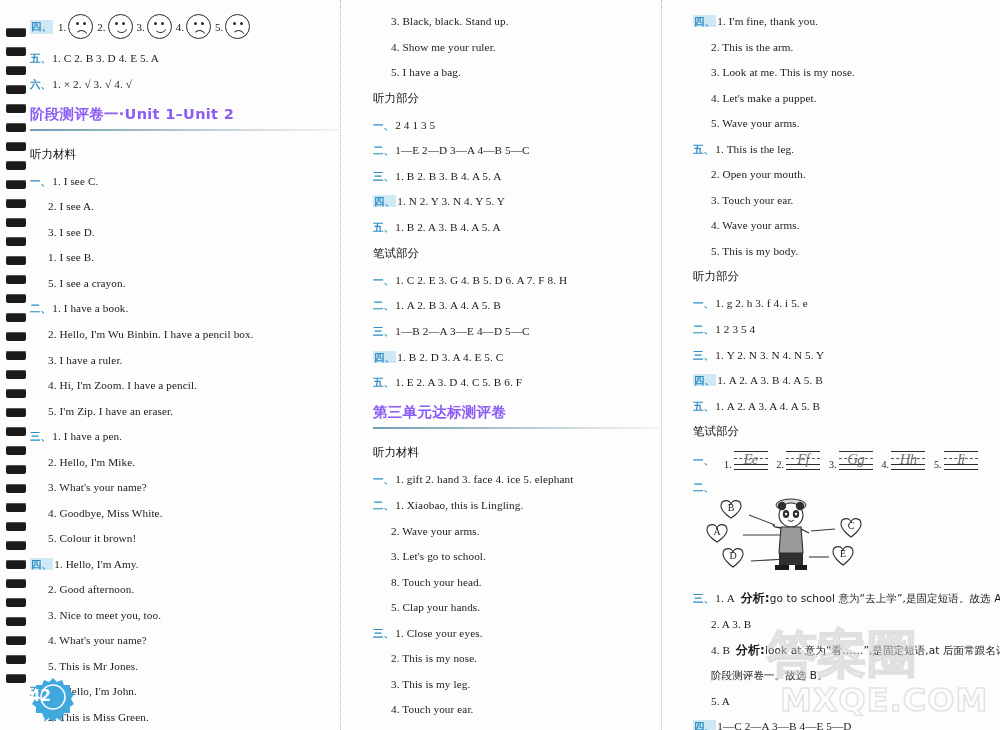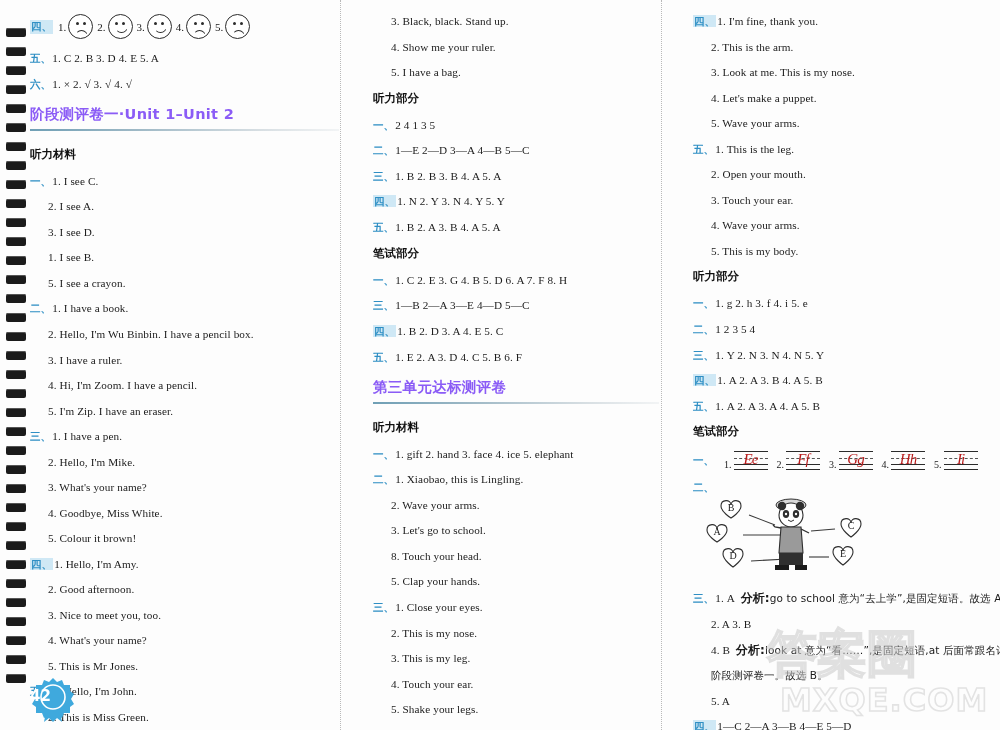--- a/index.html
+++ b/index.html
@@ -82,21 +82,21 @@
     margin-right: 1px;
   }
   .cn-num.boxed {
     background: #cfe8f5;
     padding: 0 1px;
   }
 
   .sec-cn {
     font-family: "DejaVu Sans", sans-serif;
     font-size: 11.5px;
-    font-weight: bold;
+    font-weight: normal;
     color: #111;
     margin-bottom: 12px;
     margin-top: 8px;
   }
 
   .paper-title {
     margin: 14px 0 16px 0;
     position: relative;
   }
   .paper-title .tt {
@@ -173,21 +173,21 @@
   .hw-box .l2 { top: 6.3px; border-top-style: dashed; border-top-color:#555; }
   .hw-box .l3 { top: 12.6px; }
   .hw-box .l4 { top: 18px; border-top-width: 1.4px; }
   .hw-box .glyph {
     position: absolute;
     left: 0; right: 0; top: -1px;
     text-align: center;
     font-family: "Liberation Serif", serif;
     font-size: 15px;
     font-style: italic;
-    color: #b91c1c;
+    color: #737373;
     line-height: 18px;
     letter-spacing: -1px;
   }
 
   
   .panda-block { margin: 2px 0 12px 10px; }
 
   
   #page-badge {
     position: absolute;
@@ -389,20 +389,23 @@
         <span class="cn-num boxed">四、</span><span>1. N   2. Y   3. N   4. Y   5. Y</span>
       </div>
       <div class="line">
         <span class="cn-num">五、</span><span>1. B   2. A   3. B   4. A   5. A</span>
       </div>
 
       <div class="sec-cn">笔试部分</div>
 
       <div class="line">
         <span class="cn-num">一、</span><span>1. C   2. E   3. G   4. B   5. D   6. A   7. F   8. H</span>
+      </div>
+      <div class="line">
+        <span class="cn-num">二、</span><span>1. A   2. B   3. A   4. A   5. B</span>
       </div>
       <div class="line">
         <span class="cn-num">三、</span><span>1—B   2—A   3—E   4—D   5—C</span>
       </div>
       <div class="line">
         <span class="cn-num boxed">四、</span><span>1. B   2. D   3. A   4. E   5. C</span>
       </div>
       <div class="line">
         <span class="cn-num">五、</span><span>1. E   2. A   3. D   4. C   5. B   6. F</span>
       </div>

